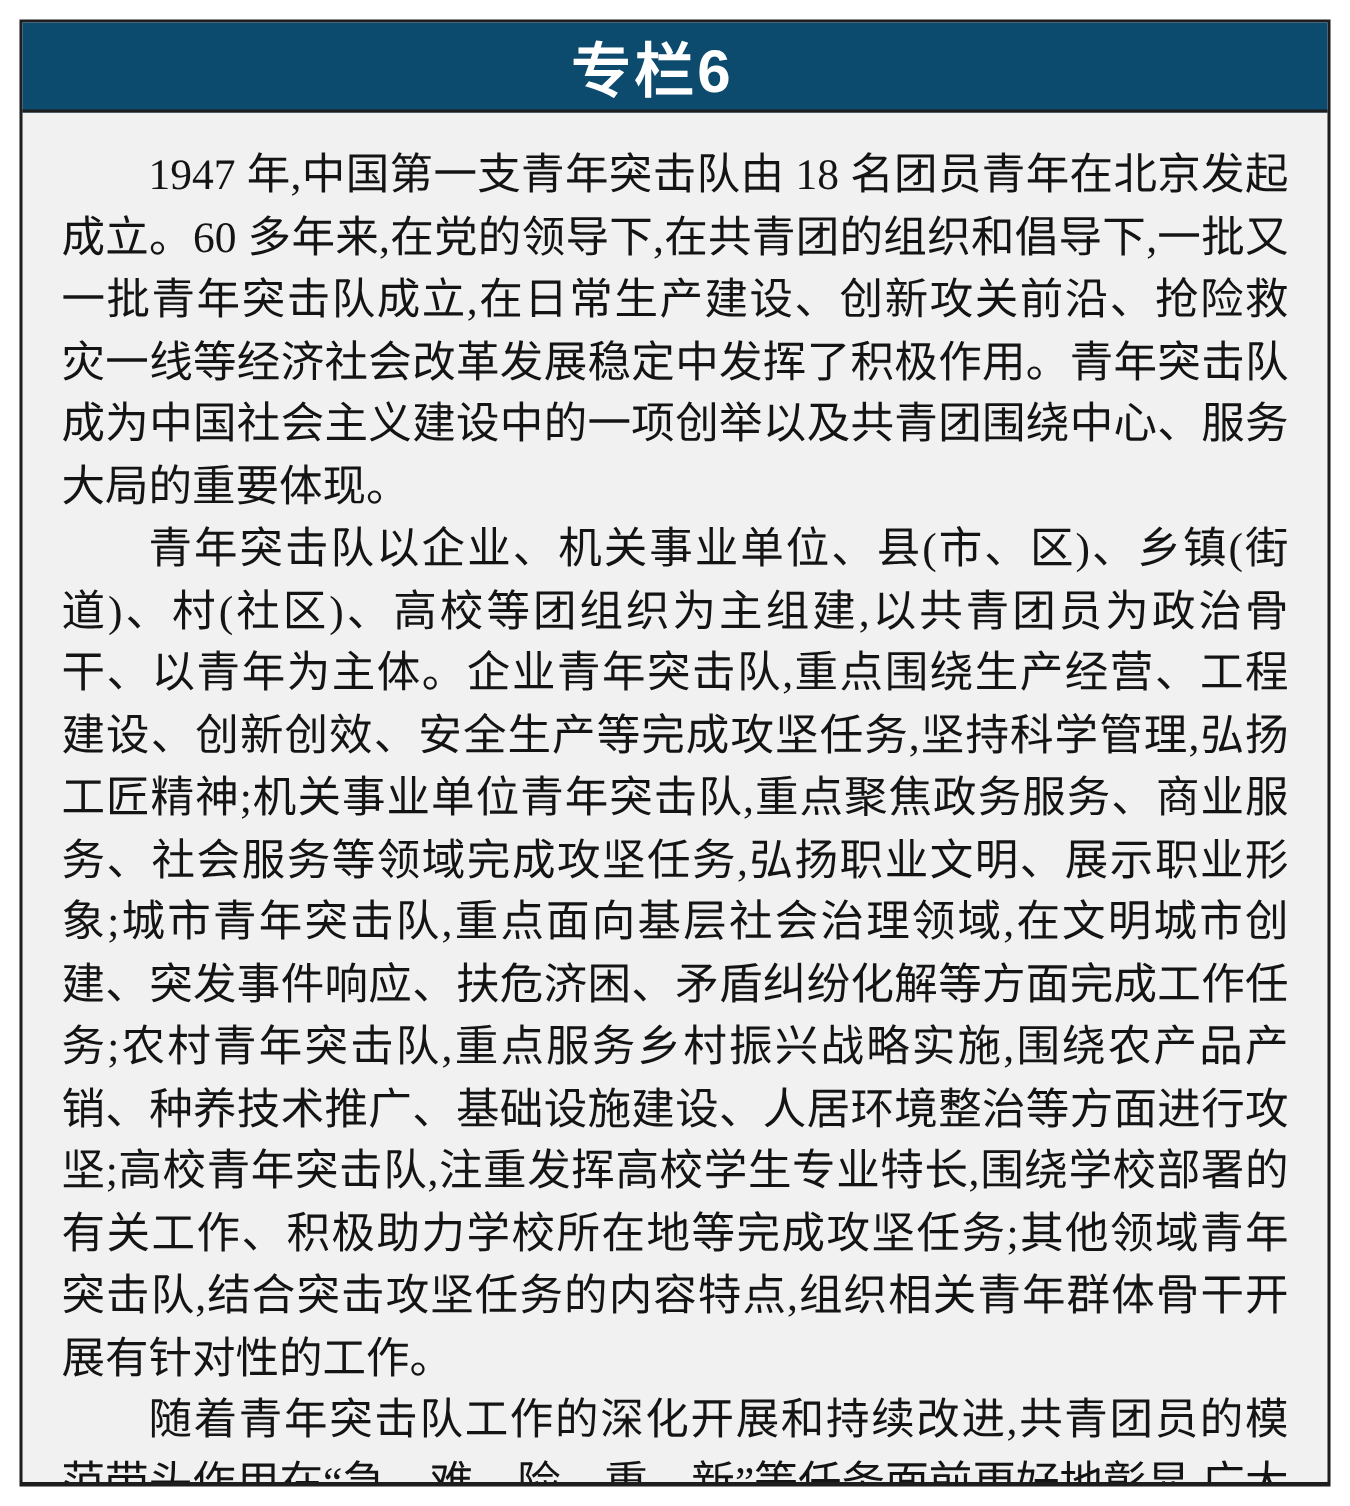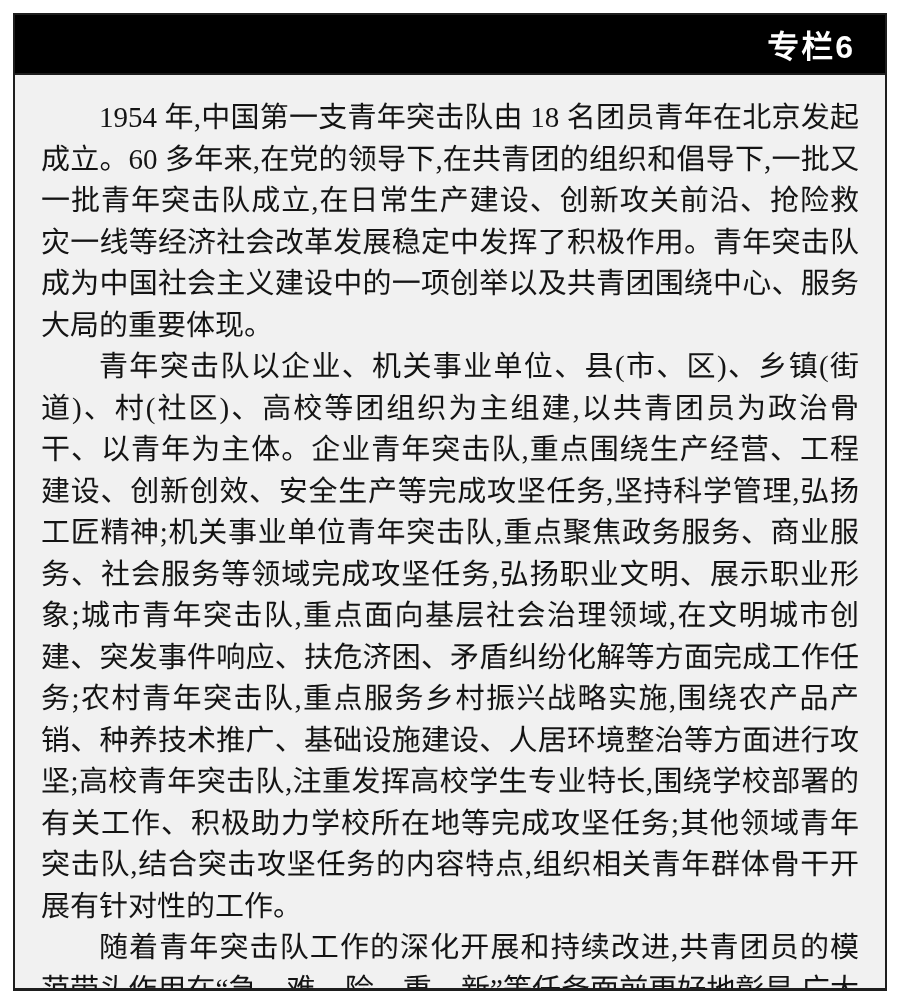--- a/index.html
+++ b/index.html
@@ -25,29 +25,29 @@
     border: 2px solid #1e1e1e;
     border-bottom-width: 3px;
     background: #f1f1f1;
     display: flex;
     flex-direction: column;
   }
   .panel-header {
     box-sizing: border-box;
     height: 60px;
     flex: 0 0 60px;
-    background: #000000;
+    background: #0c4a6e;
     border-bottom: 2px solid #1e1e1e;
     display: flex;
     align-items: center;
-    justify-content: flex-end;
+    justify-content: center;
     color: #ffffff;
     font-family: "Liberation Sans", "DejaVu Sans", sans-serif;
     font-weight: bold;
-    font-size: 32px;
+    font-size: 40px;
     letter-spacing: 2px;
   }
   .panel-header .header-label {
     margin-right: 30px;
   }
   .panel-body {
     box-sizing: border-box;
     flex: 1 1 auto;
     padding: 22px 26px 18px 26px;
     overflow: hidden;
@@ -65,18 +65,18 @@
 </style>
 </head>
 <body>
 
 <div class="page">
   <div class="panel">
     <div class="panel-header">
       <span class="header-label">专栏6</span>
     </div>
     <div class="panel-body">
-      <p>1954 年,中国第一支青年突击队由 18 名团员青年在北京发起成立。60 多年来,在党的领导下,在共青团的组织和倡导下,一批又一批青年突击队成立,在日常生产建设、创新攻关前沿、抢险救灾一线等经济社会改革发展稳定中发挥了积极作用。青年突击队成为中国社会主义建设中的一项创举以及共青团围绕中心、服务大局的重要体现。</p>
+      <p>1947 年,中国第一支青年突击队由 18 名团员青年在北京发起成立。60 多年来,在党的领导下,在共青团的组织和倡导下,一批又一批青年突击队成立,在日常生产建设、创新攻关前沿、抢险救灾一线等经济社会改革发展稳定中发挥了积极作用。青年突击队成为中国社会主义建设中的一项创举以及共青团围绕中心、服务大局的重要体现。</p>
       <p>青年突击队以企业、机关事业单位、县(市、区)、乡镇(街道)、村(社区)、高校等团组织为主组建,以共青团员为政治骨干、以青年为主体。企业青年突击队,重点围绕生产经营、工程建设、创新创效、安全生产等完成攻坚任务,坚持科学管理,弘扬工匠精神;机关事业单位青年突击队,重点聚焦政务服务、商业服务、社会服务等领域完成攻坚任务,弘扬职业文明、展示职业形象;城市青年突击队,重点面向基层社会治理领域,在文明城市创建、突发事件响应、扶危济困、矛盾纠纷化解等方面完成工作任务;农村青年突击队,重点服务乡村振兴战略实施,围绕农产品产销、种养技术推广、基础设施建设、人居环境整治等方面进行攻坚;高校青年突击队,注重发挥高校学生专业特长,围绕学校部署的有关工作、积极助力学校所在地等完成攻坚任务;其他领域青年突击队,结合突击攻坚任务的内容特点,组织相关青年群体骨干开展有针对性的工作。</p>
       <p>随着青年突击队工作的深化开展和持续改进,共青团员的模范带头作用在“急、难、险、重、新”等任务面前更好地彰显,广大青年在经济社会发展中为国家和人民奋斗拼搏的自觉性、坚定性进一步提升。</p>
     </div>
   </div>
 </div>
 
 </body></html>

